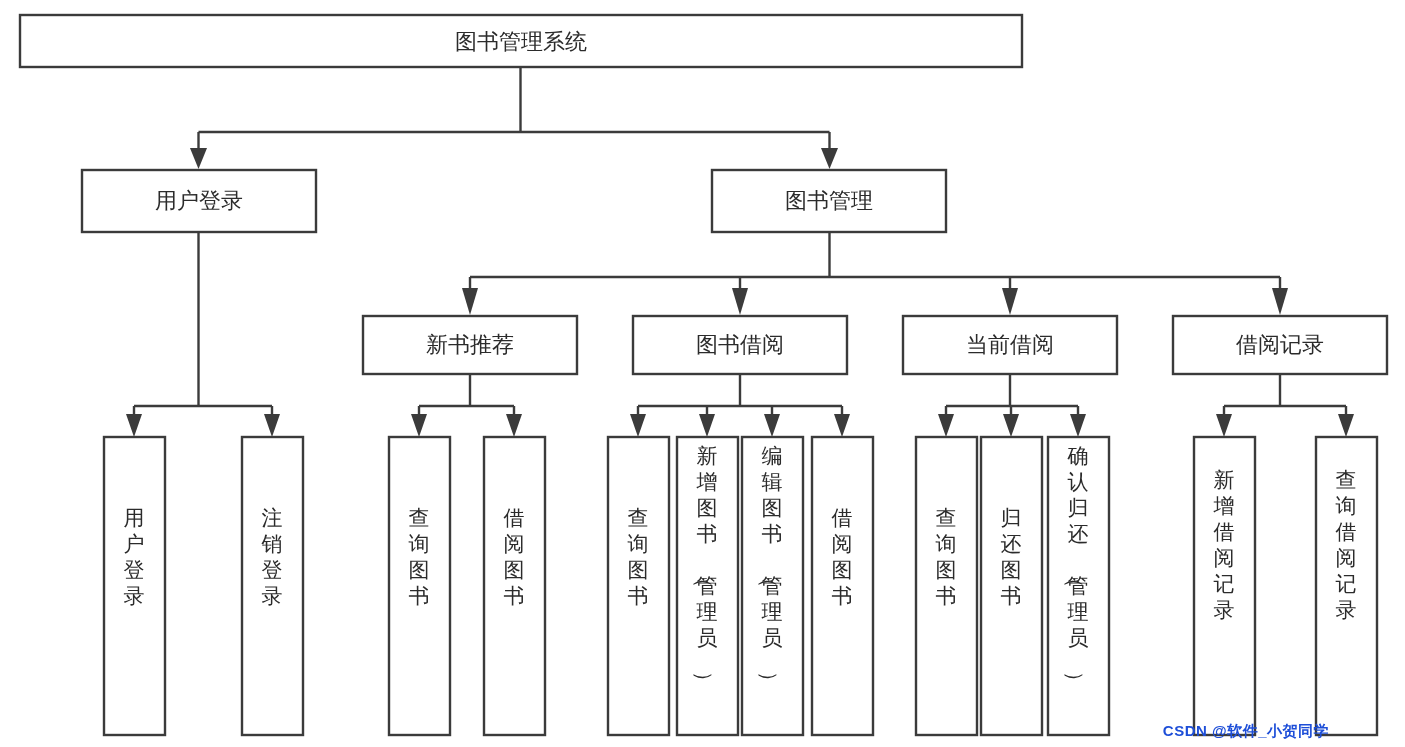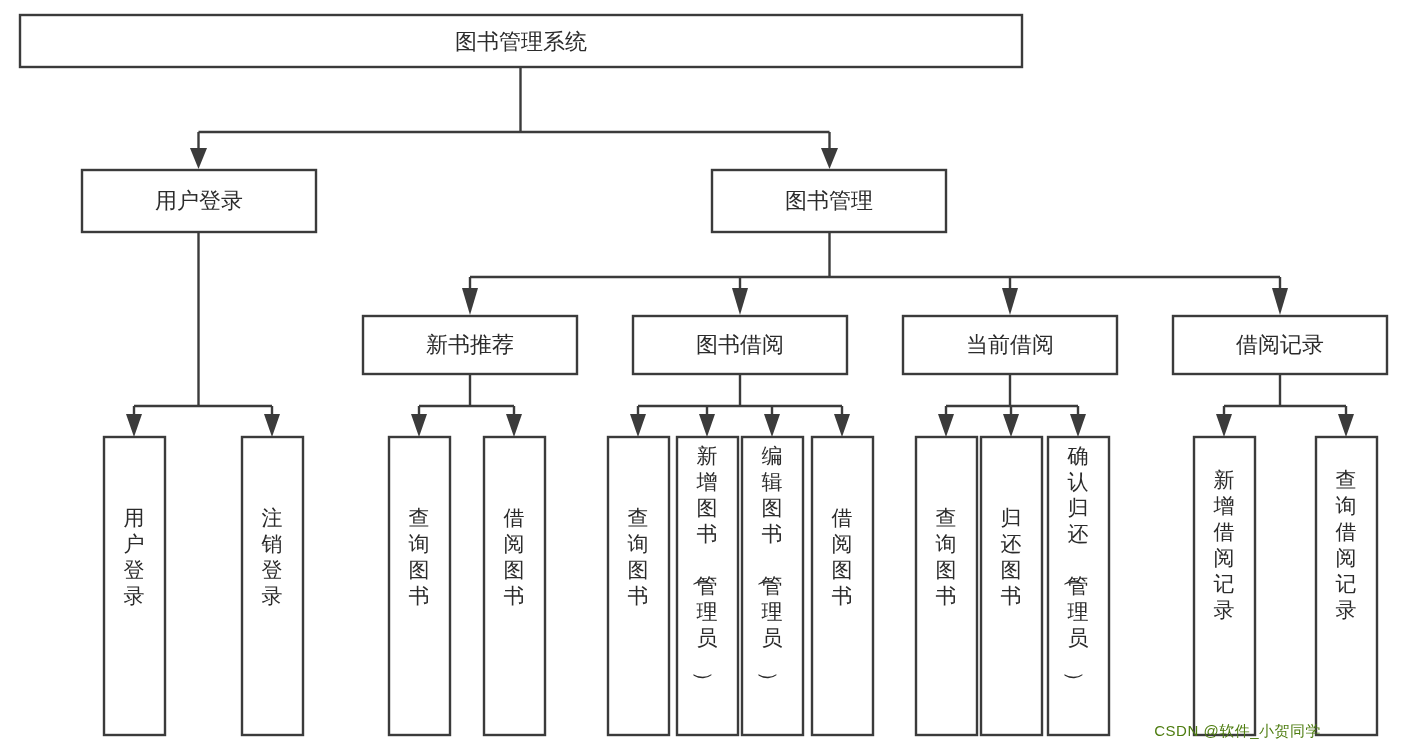--- a/index.html
+++ b/index.html
@@ -51,28 +51,29 @@
     stroke-width: 2.4;
     fill: none;
     stroke-linecap: butt;
   }
   .arrow-head {
     fill: #3b3b3b;
     stroke: none;
   }
   .watermark {
     position: absolute;
-    right: 20px;
+    right: 12px;
     bottom: 6px;
     font-family: "Liberation Sans", "DejaVu Sans", sans-serif;
     font-size: 15px;
-    color: #4d7c0f;
+    color: #1d4ed8;
     letter-spacing: 0.5px;
     pointer-events: none;
     white-space: nowrap;
+    font-weight: bold;
   }
 </style>
 </head>
 <body>
 
 <div id="diagram-root">
 
   <svg id="tree" viewBox="0 0 1405 747" xmlns="http://www.w3.org/2000/svg">
 
     <g>

